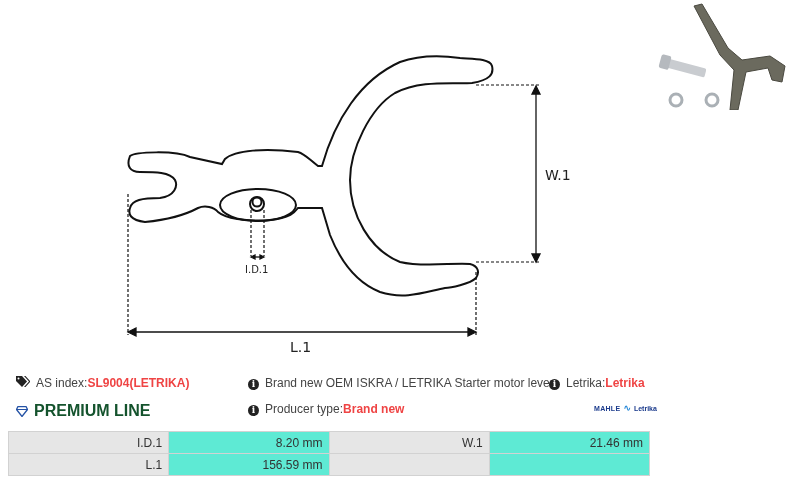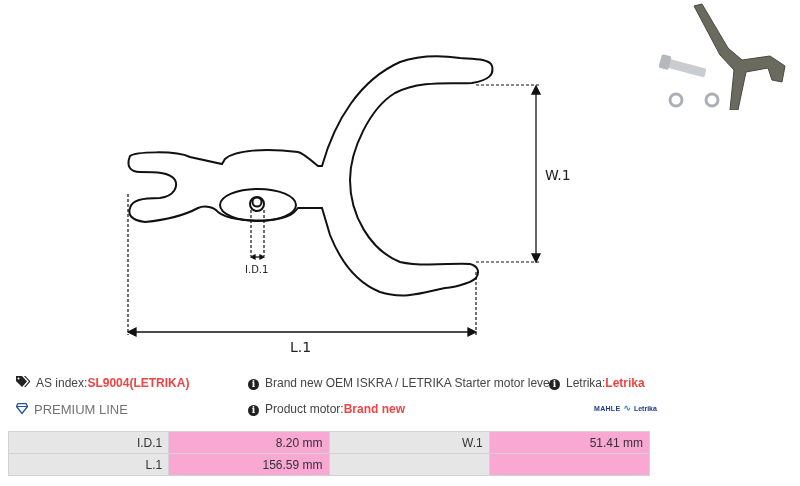--- a/index.html
+++ b/index.html
@@ -3,29 +3,29 @@
 <meta charset="utf-8">
 <style>
   html, body { margin:0; padding:0; background:#fff; }
   body { width:800px; height:486px; position:relative; overflow:hidden; font-family:"Liberation Sans", sans-serif; color:#333; }
   .drawing { position:absolute; left:0; top:0; width:660px; height:370px; }
   .photo { position:absolute; left:650px; top:0; width:150px; height:110px; }
   .info { position:absolute; font-size:12px; color:#444; white-space:nowrap; display:flex; align-items:flex-end; }
   .info b { color:#ef4444; font-weight:bold; }
   .ico { display:inline-block; margin-right:6px; }
   .i-circle { width:11px; height:11px; border-radius:50%; background:#222; color:#fff; font-size:9px; line-height:11px; text-align:center; font-weight:bold; font-family:"DejaVu Serif", serif; }
-  .premium { color:#737373; font-weight:normal; font-size:13px; }
+  .premium { color:#14532d; font-weight:bold; font-size:16px; }
   .logo { position:absolute; left:594px; top:403px; font-size:7px; display:flex; align-items:center; gap:3px; }
   .logo .mahle { color:#1a3a8c; font-weight:bold; letter-spacing:0.3px; }
   .logo .wave { color:#2a8ad8; font-weight:bold; font-size:9px; }
   .logo .letrika { color:#1a3a8c; font-weight:bold; }
   table.spec { position:absolute; left:8px; top:431px; width:642px; border-collapse:collapse; font-size:12px; font-family:"Liberation Sans", sans-serif; }
   table.spec td { border:1px solid #d2d2d2; height:21px; padding:0 6px; text-align:right; color:#333; }
   table.spec td.lbl { background:#e6e6e6; width:148px; }
-  table.spec td.val { background:#f9a8d4; width:148px; }
+  table.spec td.val { background:#5eead4; width:148px; }
 </style>
 </head>
 <body>
 
 <svg class="drawing" viewBox="0 0 660 370" xmlns="http://www.w3.org/2000/svg">
   <g fill="none" stroke="#111" stroke-width="2">
 
     <path d="M130,156 C135,152 175,150 190,157 L222,164 L225,159 C235,150 265,148 298,152 C305,154 310,160 318,166 L322,166 C335,120 360,80 400,62 C420,55 445,56 460,58 C470,59 490,58 492,66 C494,74 490,80 472,83 C450,84 420,80 395,93 C370,108 350,150 350,180 C350,215 370,250 400,262 C425,268 455,262 470,264 C478,266 480,272 476,278 C470,284 450,288 445,288 C425,292 405,300 380,292 C355,282 340,260 330,235 L322,208 L298,208 C295,212 290,218 270,220 C245,222 225,218 218,212 C214,207 205,205 198,208 C185,215 165,220 145,222 C130,220 128,214 130,208 C132,200 142,198 160,198 C175,196 178,186 175,180 C170,172 155,172 140,172 C130,172 126,166 130,156 Z"></path>
 
     <ellipse cx="258" cy="205" rx="38" ry="16"></ellipse>
@@ -88,21 +88,21 @@
   <span class="premium">PREMIUM LINE</span>
 </div>
 
 <div class="info" style="left:248px; top:376px;">
   <span class="ico i-circle">i</span>
   <span>Brand new OEM ISKRA / LETRIKA Starter motor lever</span>
 </div>
 
 <div class="info" style="left:248px; top:402px;">
   <span class="ico i-circle">i</span>
-  <span>Product motor:</span>
+  <span>Producer type:</span>
   <b>Brand new</b>
 </div>
 
 <div class="info" style="left:549px; top:376px;">
   <span class="ico i-circle">i</span>
   <span>Letrika:</span>
   <b>Letrika</b>
 </div>
 
 <div class="logo">
@@ -110,21 +110,21 @@
   <span class="wave">∿</span>
   <span class="letrika">Letrika</span>
 </div>
 
 <table class="spec">
   <tbody>
       <tr>
     <td class="lbl">I.D.1</td>
     <td class="val">8.20 mm</td>
     <td class="lbl">W.1</td>
-    <td class="val">51.41 mm</td>
+    <td class="val">21.46 mm</td>
   </tr>
   <tr>
     <td class="lbl">L.1</td>
     <td class="val">156.59 mm</td>
     <td class="lbl"></td>
     <td class="val"></td>
   </tr>
 </tbody>
   </table>
 

